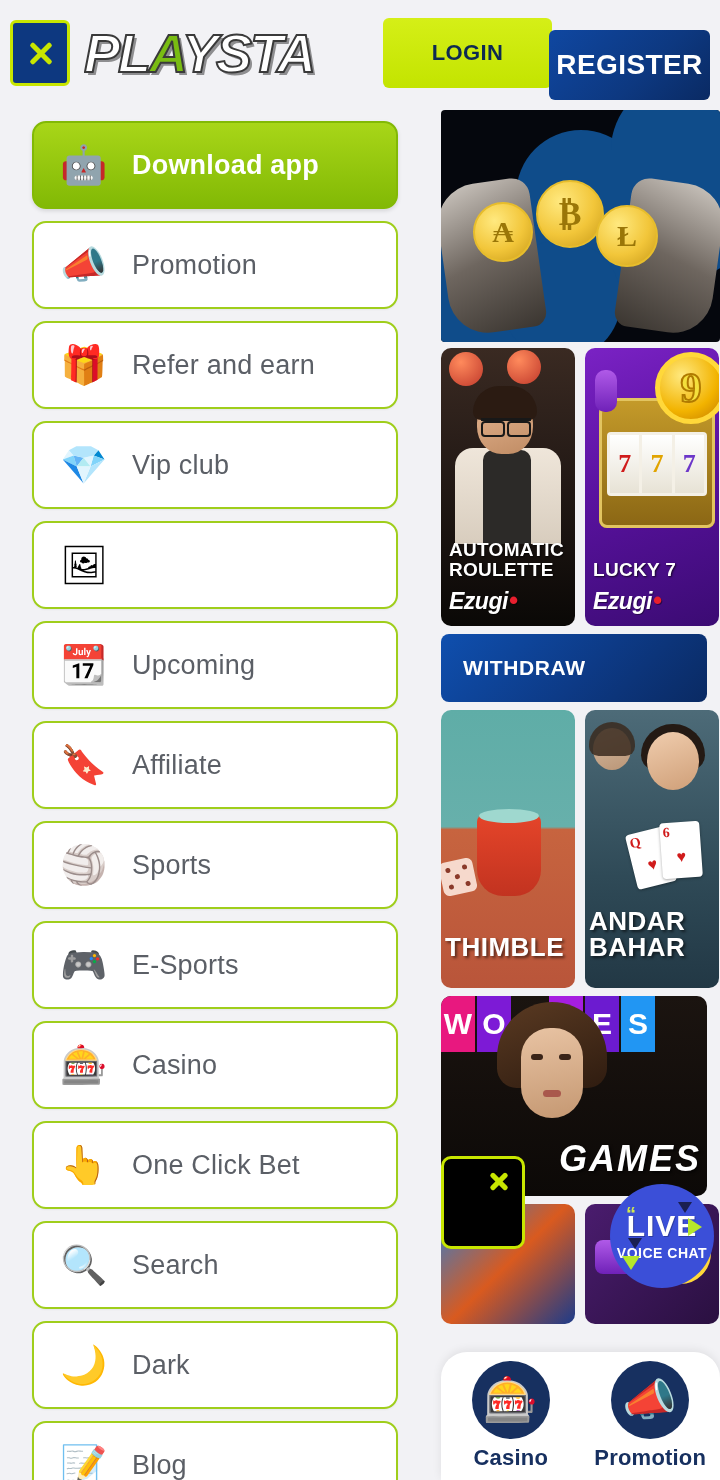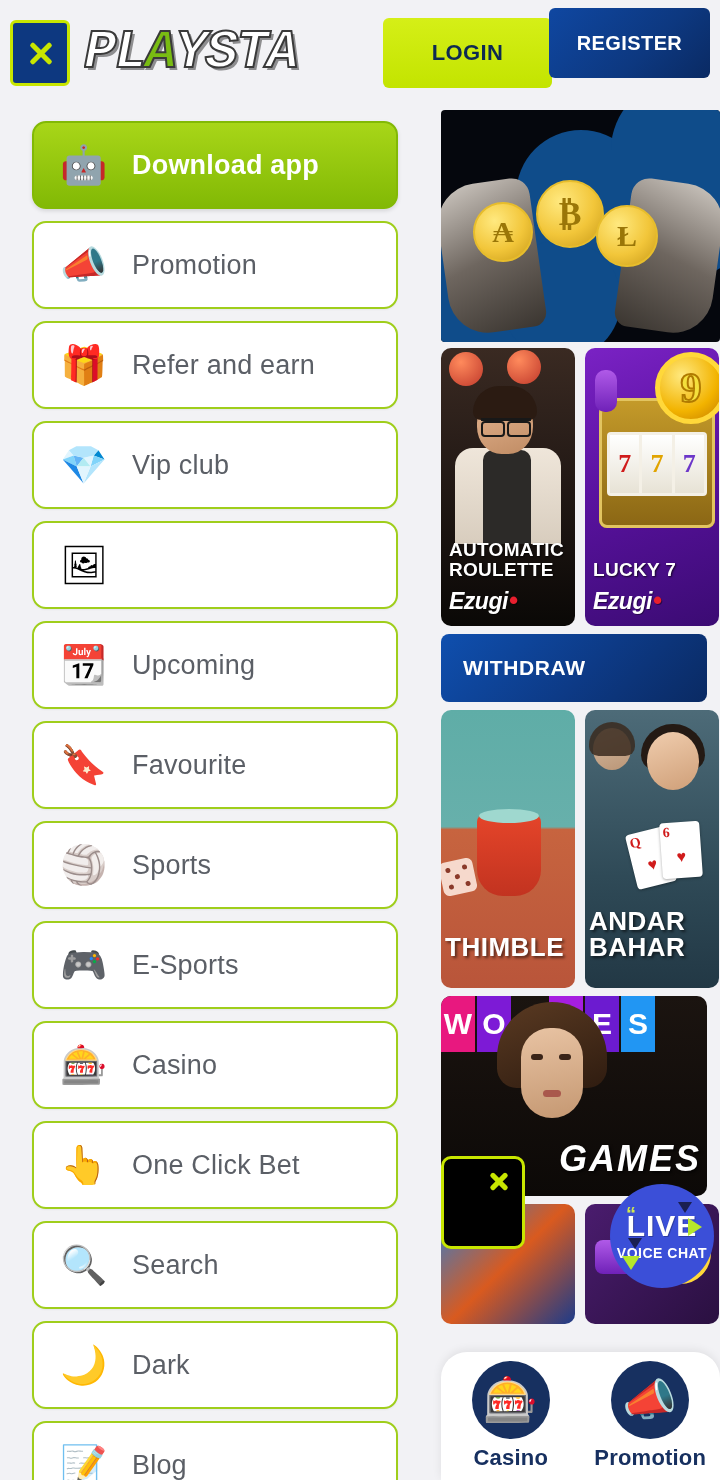--- a/index.html
+++ b/index.html
@@ -40,21 +40,20 @@
     width: 28px; height: 5px; background: #c8e600; border-radius: 2px;
   }
   .close-btn .x::before { transform: rotate(45deg); }
   .close-btn .x::after  { transform: rotate(-45deg); }
 
   .logo {
     position: absolute; left: 84px; top: 20px;
     width: 290px; height: 66px;
     display: flex; align-items: center;
     overflow: hidden;
-    font-family: Liberation Mono, monospace;
   }
   .logo-text {
     font-size: 54px; font-weight: 900; font-style: italic;
     letter-spacing: -2px;
     color: #ffffff;
     -webkit-text-stroke: 2px #3a3a3a;
     text-shadow: 3px 3px 0 rgba(60,60,60,.55);
     white-space: nowrap;
     line-height: 1;
   }
@@ -63,25 +62,25 @@
   .btn-login {
     position: absolute; left: 383px; top: 18px;
     width: 169px; height: 70px;
     background: linear-gradient(180deg,#d5ef17 0%, #c3e400 100%);
     border: none; border-radius: 6px;
     color: #0d2a52; font-size: 22px; font-weight: 700;
     letter-spacing: .4px; cursor: pointer;
     display: flex; align-items: center; justify-content: center;
   }
   .btn-register {
-    position: absolute; left: 549px; top: 8px;
+    position: absolute; left: 549px; top: 30px;
     width: 161px; height: 70px;
     background: linear-gradient(135deg,#0f47a1 0%, #0d3880 60%, #0a2a63 100%);
     border: none; border-radius: 6px;
-    color: #ffffff; font-size: 20px; font-weight: 700;
+    color: #ffffff; font-size: 28px; font-weight: 700;
     letter-spacing: .4px; cursor: pointer;
     display: flex; align-items: center; justify-content: center;
   }
 
   
   .sidebar {
     position: absolute; left: 0; top: 107px;
     width: 432px; height: 1373px;
     padding: 14px 16px 0 32px;
     overflow: hidden;
@@ -491,21 +490,21 @@
       </div>
       <div class="nav-item">
         <span class="nav-ico">🖼</span>
       </div>
       <div class="nav-item">
         <span class="nav-ico">📆</span>
         <span class="nav-label">Upcoming</span>
       </div>
       <div class="nav-item">
         <span class="nav-ico">🔖</span>
-        <span class="nav-label">Favourite</span>
+        <span class="nav-label">Affiliate</span>
       </div>
       <div class="nav-item">
         <span class="nav-ico">🏐</span>
         <span class="nav-label">Sports</span>
       </div>
       <div class="nav-item">
         <span class="nav-ico">🎮</span>
         <span class="nav-label">E-Sports</span>
       </div>
       <div class="nav-item">

